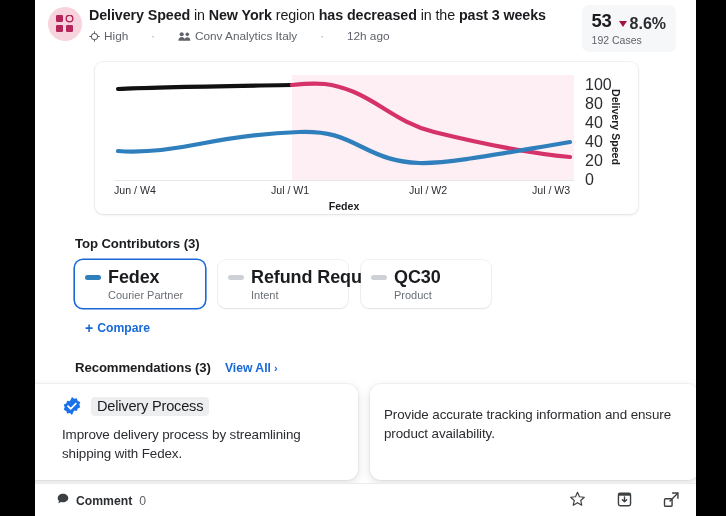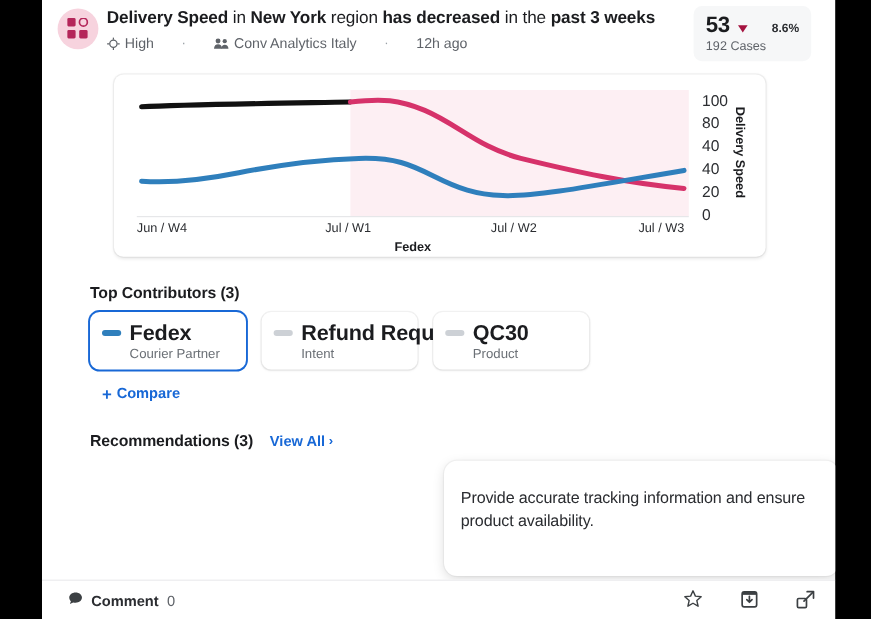--- a/index.html
+++ b/index.html
@@ -41,21 +41,21 @@
   .meta .mi { display: inline-flex; align-items: center; gap: 4px; }
   .meta svg { display: block; }
 
   .stat {
     position: absolute; right: 20px; top: 5px;
     background: #f6f7f8; border-radius: 7px;
     padding: 5px 10px 6px 10px; text-align: left; min-width: 78px;
   }
   .stat-top { display: flex; align-items: baseline; gap: 7px; }
   .stat-num { font-size: 18.5px; font-weight: bold; color: #1b1c1f; letter-spacing: -0.3px; }
-  .stat-delta { font-size: 10px; font-weight: bold; color: #2b2d31; display: flex; align-items: center; gap: 20px; justify-content: flex-end; }
+  .stat-delta { font-size: 16px; font-weight: bold; color: #2b2d31; display: flex; align-items: center; gap: 3px; justify-content: flex-end; }
   .tri-down {
     width: 0; height: 0; border-left: 4.5px solid transparent; border-right: 4.5px solid transparent;
     border-top: 6px solid #a4123f; display: inline-block;
   }
   .stat-sub { font-size: 10.5px; color: #5f6369; margin-top: 1px; }
 
   
   .chart-card {
     position: absolute; left: 60px; top: 62px; width: 543px; height: 152px;
     background: #ffffff; border-radius: 8px;
@@ -63,21 +63,21 @@
   }
   .plot { position: absolute; left: 19px; top: 13px; width: 460px; height: 105px; }
   .shade {
     position: absolute; left: 178px; top: 0; width: 282px; height: 105px;
     background: #fdeff3;
   }
   .plot svg { position: absolute; left: 0; top: 0; }
   .xaxis-line { position: absolute; left: 19px; top: 118px; width: 460px; height: 1px; background: #e6e7e9; }
   .xtick { position: absolute; top: 122px; font-size: 10.6px; color: #2b2d31; white-space: nowrap; }
   .xlabel { position: absolute; left: 0; top: 138px; width: 498px; text-align: center; font-size: 10.6px; font-weight: bold; color: #1b1c1f; }
-  .ytick { position: absolute; font-size: 13px; color: #2b2d31; text-align: left; }
+  .ytick { position: absolute; font-size: 16px; color: #2b2d31; text-align: left; }
   .ylabel {
     position: absolute; left: 515px; top: 12px; height: 105px;
     writing-mode: vertical-rl; font-size: 10.6px; font-weight: bold; color: #1b1c1f;
     display: flex; align-items: center; justify-content: center;
   }
 
   
   .sec-title { position: absolute; font-size: 13.2px; font-weight: bold; color: #1b1c1f; letter-spacing: -0.1px; }
   .contrib-row { position: absolute; left: 40px; top: 260px; display: flex; gap: 13px; }
   .chip {
@@ -261,20 +261,34 @@
     </div>
 
     <div class="rec-head">
       <span class="sec-title" style="position:static;">Recommendations (3)</span>
       <span class="view-all">
         <span>View All</span>
         <span class="chev">›</span>
       </span>
     </div>
 
+    <div class="rec rec1">
+      <div class="rec-inner">
+        <div class="rec-title-row">
+          <span class="verified">
+            <svg width="20" height="20" viewBox="0 0 24 24">
+              <path d="M12 1.2l2.5 2.1 3.2-.5 1.2 3.1 3 1.4-1.1 3.1 1.1 3.1-3 1.4-1.2 3.1-3.2-.5L12 22.8l-2.5-2.3-3.2.5-1.2-3.1-3-1.4L3.2 13.4 2.1 10.3l3-1.4 1.2-3.1 3.2.5z" fill="#1b72e8"></path>
+              <path d="M7.2 12.2l3.2 3.2 6.3-6.4" fill="none" stroke="#ffffff" stroke-width="2.1" stroke-linecap="round" stroke-linejoin="round"></path>
+            </svg>
+          </span>
+          <span class="rec-title">Delivery Process</span>
+        </div>
+        <div class="rec-body">Improve delivery process by streamlining shipping with Fedex.</div>
+      </div>
+    </div>
 
     <div class="rec rec2">
       <div class="rec-inner">
         <div class="rec-body">Provide accurate tracking information and ensure product availability.</div>
       </div>
     </div>
 
     <div class="footer">
       <div class="comment">
         <span>

